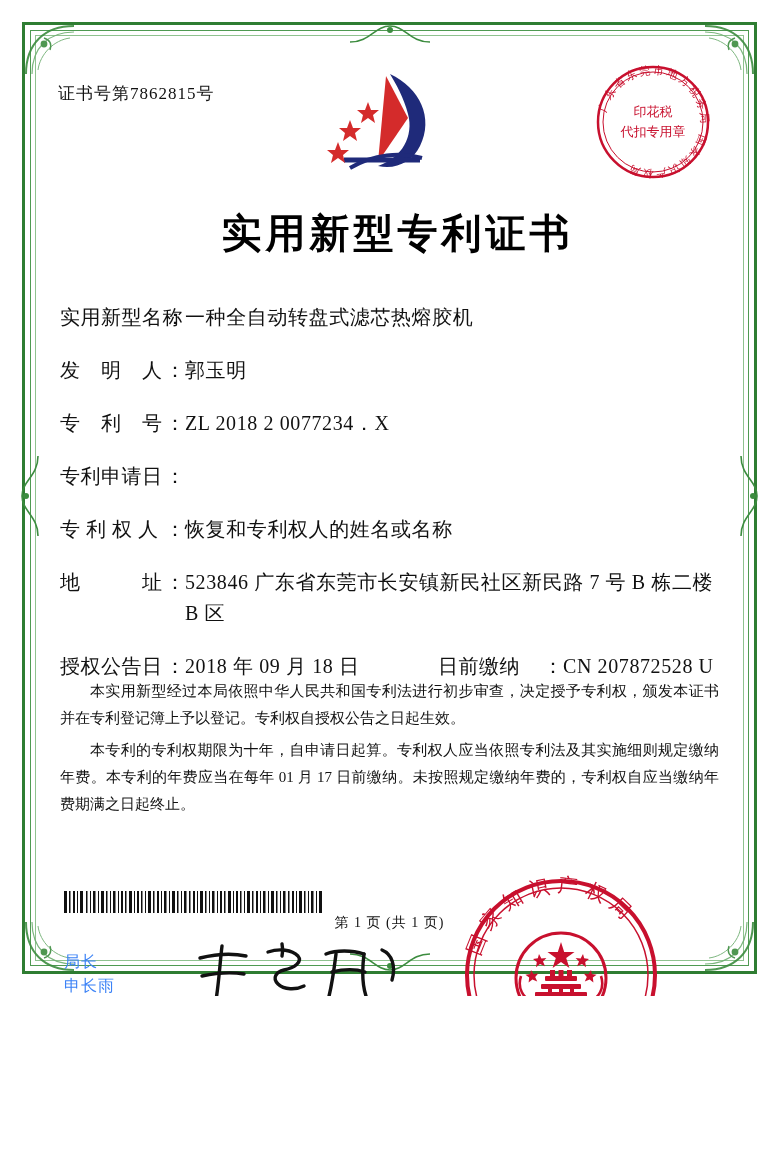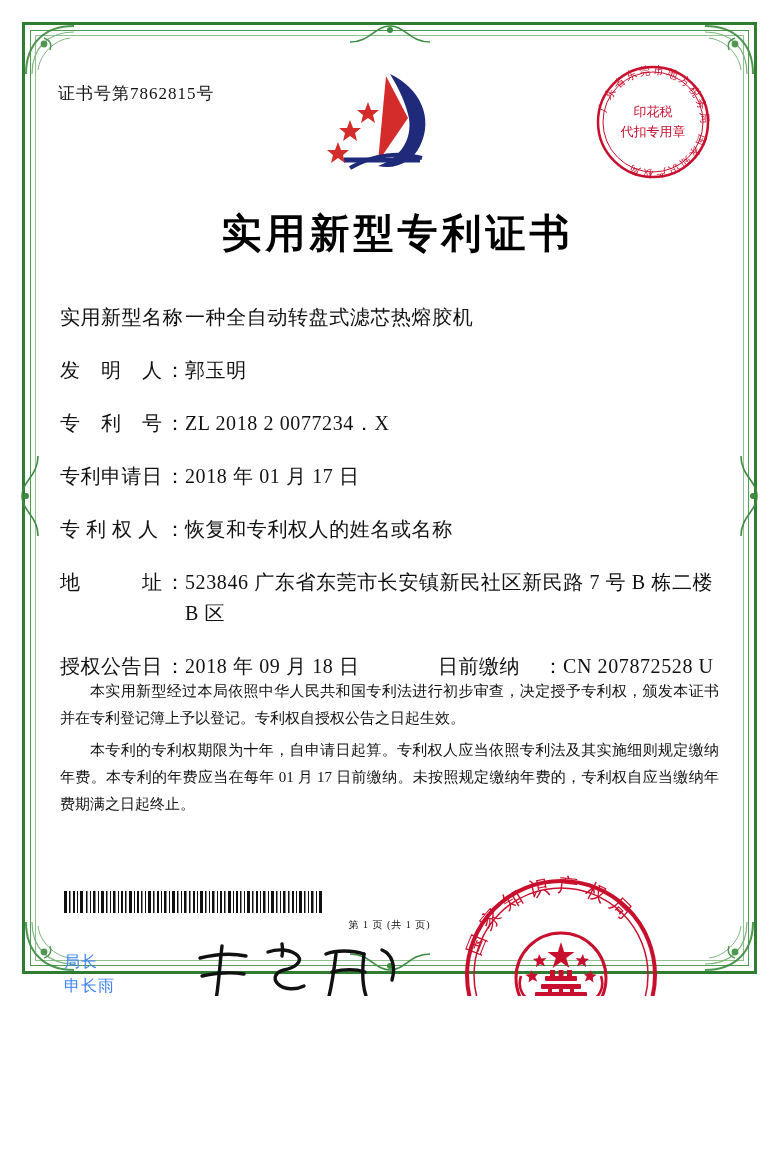--- a/index.html
+++ b/index.html
@@ -205,21 +205,21 @@
     color: #c8102e;
     letter-spacing: 1px;
     font-family: "Liberation Serif", "DejaVu Serif", serif;
   }
   .page-footer {
     position: absolute;
     left: 0;
     right: 0;
     bottom: 6px;
     text-align: center;
-    font-size: 10px;
+    font-size: 14px;
     color: #111;
     letter-spacing: 1px;
   }
 </style>
 </head>
 <body>
 
 <div class="page">
 
   <div class="border-outer"></div>
@@ -343,21 +343,20 @@
 
       <div class="field-row">
         <div class="field-label">专　利　号</div>
         <div class="field-colon">：</div>
         <div class="field-value">ZL 2018 2 0077234．X</div>
       </div>
 
       <div class="field-row">
         <div class="field-label">专利申请日</div>
         <div class="field-colon">：</div>
-        <div class="field-value">2018 年 01 月 17 日</div>
       </div>
 
       <div class="field-row">
         <div class="field-label">专 利 权 人</div>
         <div class="field-colon">：</div>
         <div class="field-value">恢复和专利权人的姓名或名称</div>
       </div>
 
       <div class="field-row">
         <div class="field-label">地　　　址</div>

